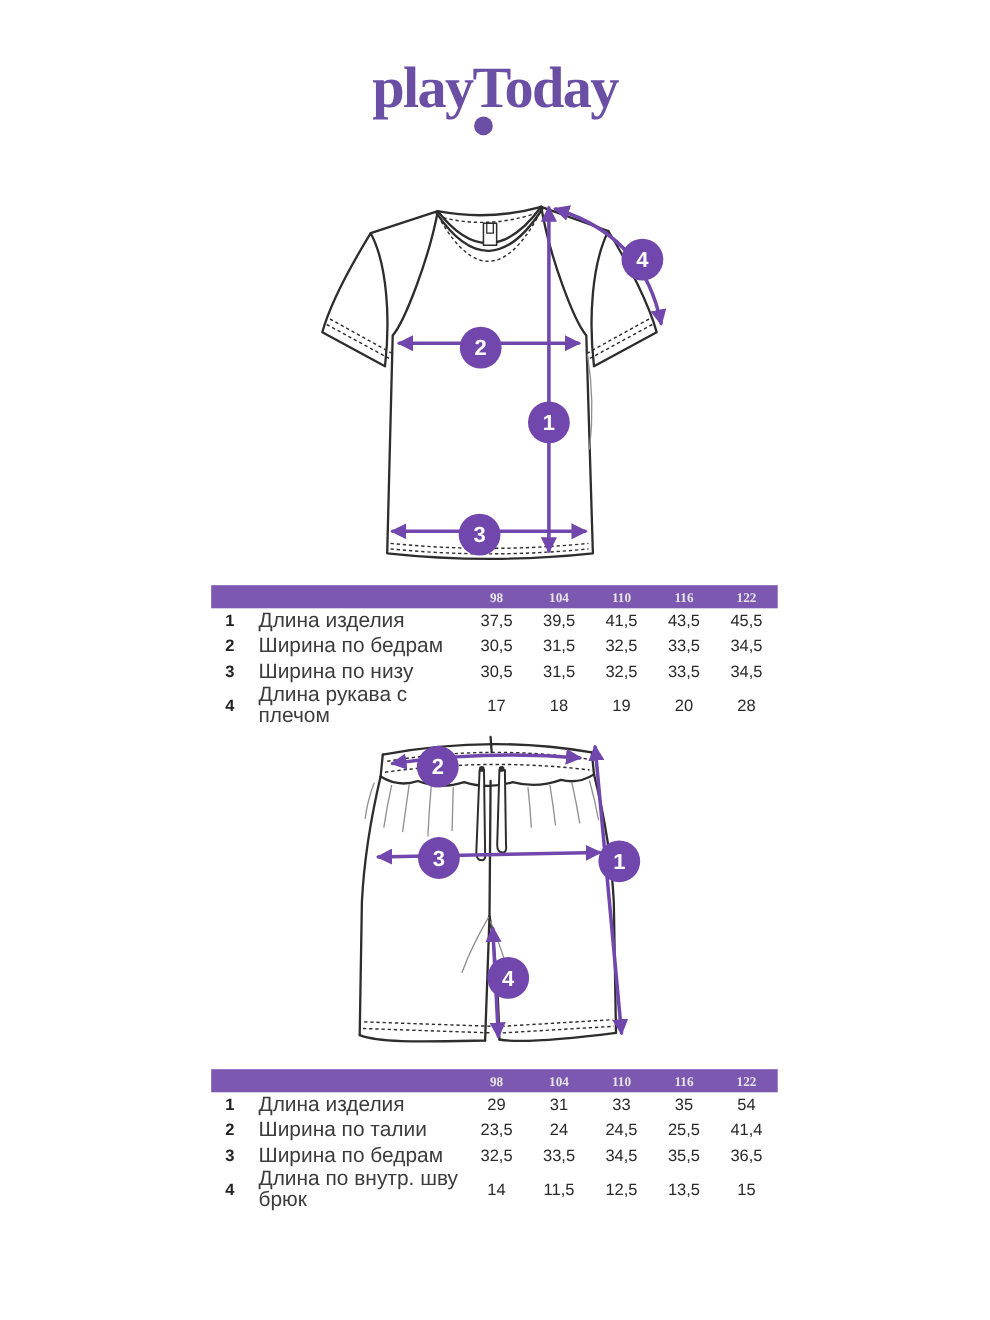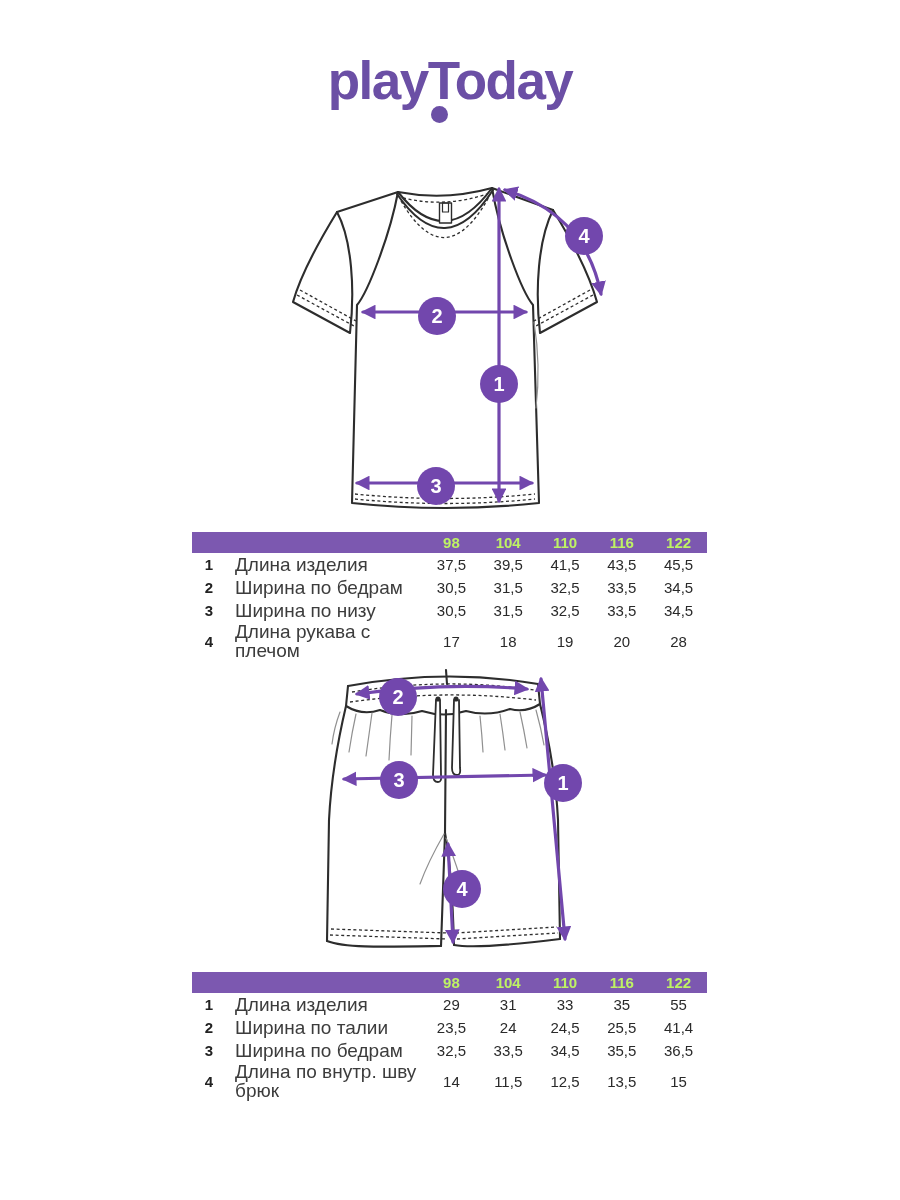--- a/index.html
+++ b/index.html
@@ -1,20 +1,20 @@
 <!DOCTYPE html>
 <html><head>
 <meta charset="utf-8">
 <style>
   html,body{margin:0;padding:0;background:#fff;}
   .page{position:relative;width:900px;height:1200px;background:#fff;overflow:hidden;
         font-family:"Liberation Sans",sans-serif;
         --accent:#7247ad; --bar:#7c58b0; --logo:#6b4fa5; --ink:#2d2d2d;}
   
-  .logo-wrap{position:absolute;top:50px;left:0;width:100%;text-align:center;}
+  .logo-wrap{position:absolute;top:50px;left:0;width:100%;text-align:center;font-family:Liberation Serif, serif;}
   .logo-text{font-size:53px;font-weight:bold;letter-spacing:-1.5px;color:var(--logo);}
   .logo-dot{position:absolute;left:431px;top:106px;width:17px;height:17px;border-radius:50%;
             background:var(--logo);}
   
   .draw{position:absolute;}
   .ln{fill:none;stroke:var(--ink);stroke-width:2.1;stroke-linecap:round;stroke-linejoin:round;}
   .fillw{fill:#fff;}
   .stitch{fill:none;stroke:var(--ink);stroke-width:1.3;stroke-dasharray:3 2.6;stroke-linecap:butt;}
   .thin{fill:none;stroke:#909090;stroke-width:1.2;stroke-linecap:round;}
   .arrow{fill:none;stroke:var(--accent);stroke-width:3.2;stroke-linecap:round;}
@@ -22,21 +22,21 @@
   .badge-num{fill:#fff;font-family:"Liberation Sans",sans-serif;font-size:20px;font-weight:bold;
              text-anchor:middle;}
   
   .stable{position:absolute;left:192px;width:515px;color:#3c3c3c;}
   .trow{display:grid;grid-template-columns:34px 197px repeat(5,1fr);align-items:center;height:23px;}
   .trow.thead{height:21px;background:var(--bar);color:#fff;font-weight:bold;}
   .c{line-height:1;}
   .c.num{text-align:center;font-weight:bold;font-size:15px;color:#222;}
   .c.label{padding-left:9px;font-size:19px;}
   .c.val{text-align:center;font-size:15px;color:#2a2a2a;}
-  .trow.thead .c.val{font-size:15px;color:#bef264;}
+  .trow.thead .c.val{font-size:12px;color:#e5e5e5;font-family:Liberation Serif, serif;}
 </style>
 </head>
 <body>
 
 <div class="page" style="--accent: #7247ad; --bar: #7c58b0; --logo: #6b4fa5; --ink: #2d2d2d;">
 
   <div class="logo-wrap">
     <span class="logo-text">playToday</span>
   </div>
   <span class="logo-dot"></span>
@@ -190,21 +190,21 @@
         <div class="c val">116</div>
         <div class="c val">122</div>
       </div>
       <div class="trow">
         <div class="c num">1</div>
         <div class="c label">Длина изделия</div>
         <div class="c val">29</div>
         <div class="c val">31</div>
         <div class="c val">33</div>
         <div class="c val">35</div>
-        <div class="c val">55</div>
+        <div class="c val">54</div>
       </div>
       <div class="trow">
         <div class="c num">2</div>
         <div class="c label">Ширина по талии</div>
         <div class="c val">23,5</div>
         <div class="c val">24</div>
         <div class="c val">24,5</div>
         <div class="c val">25,5</div>
         <div class="c val">41,4</div>
       </div>

